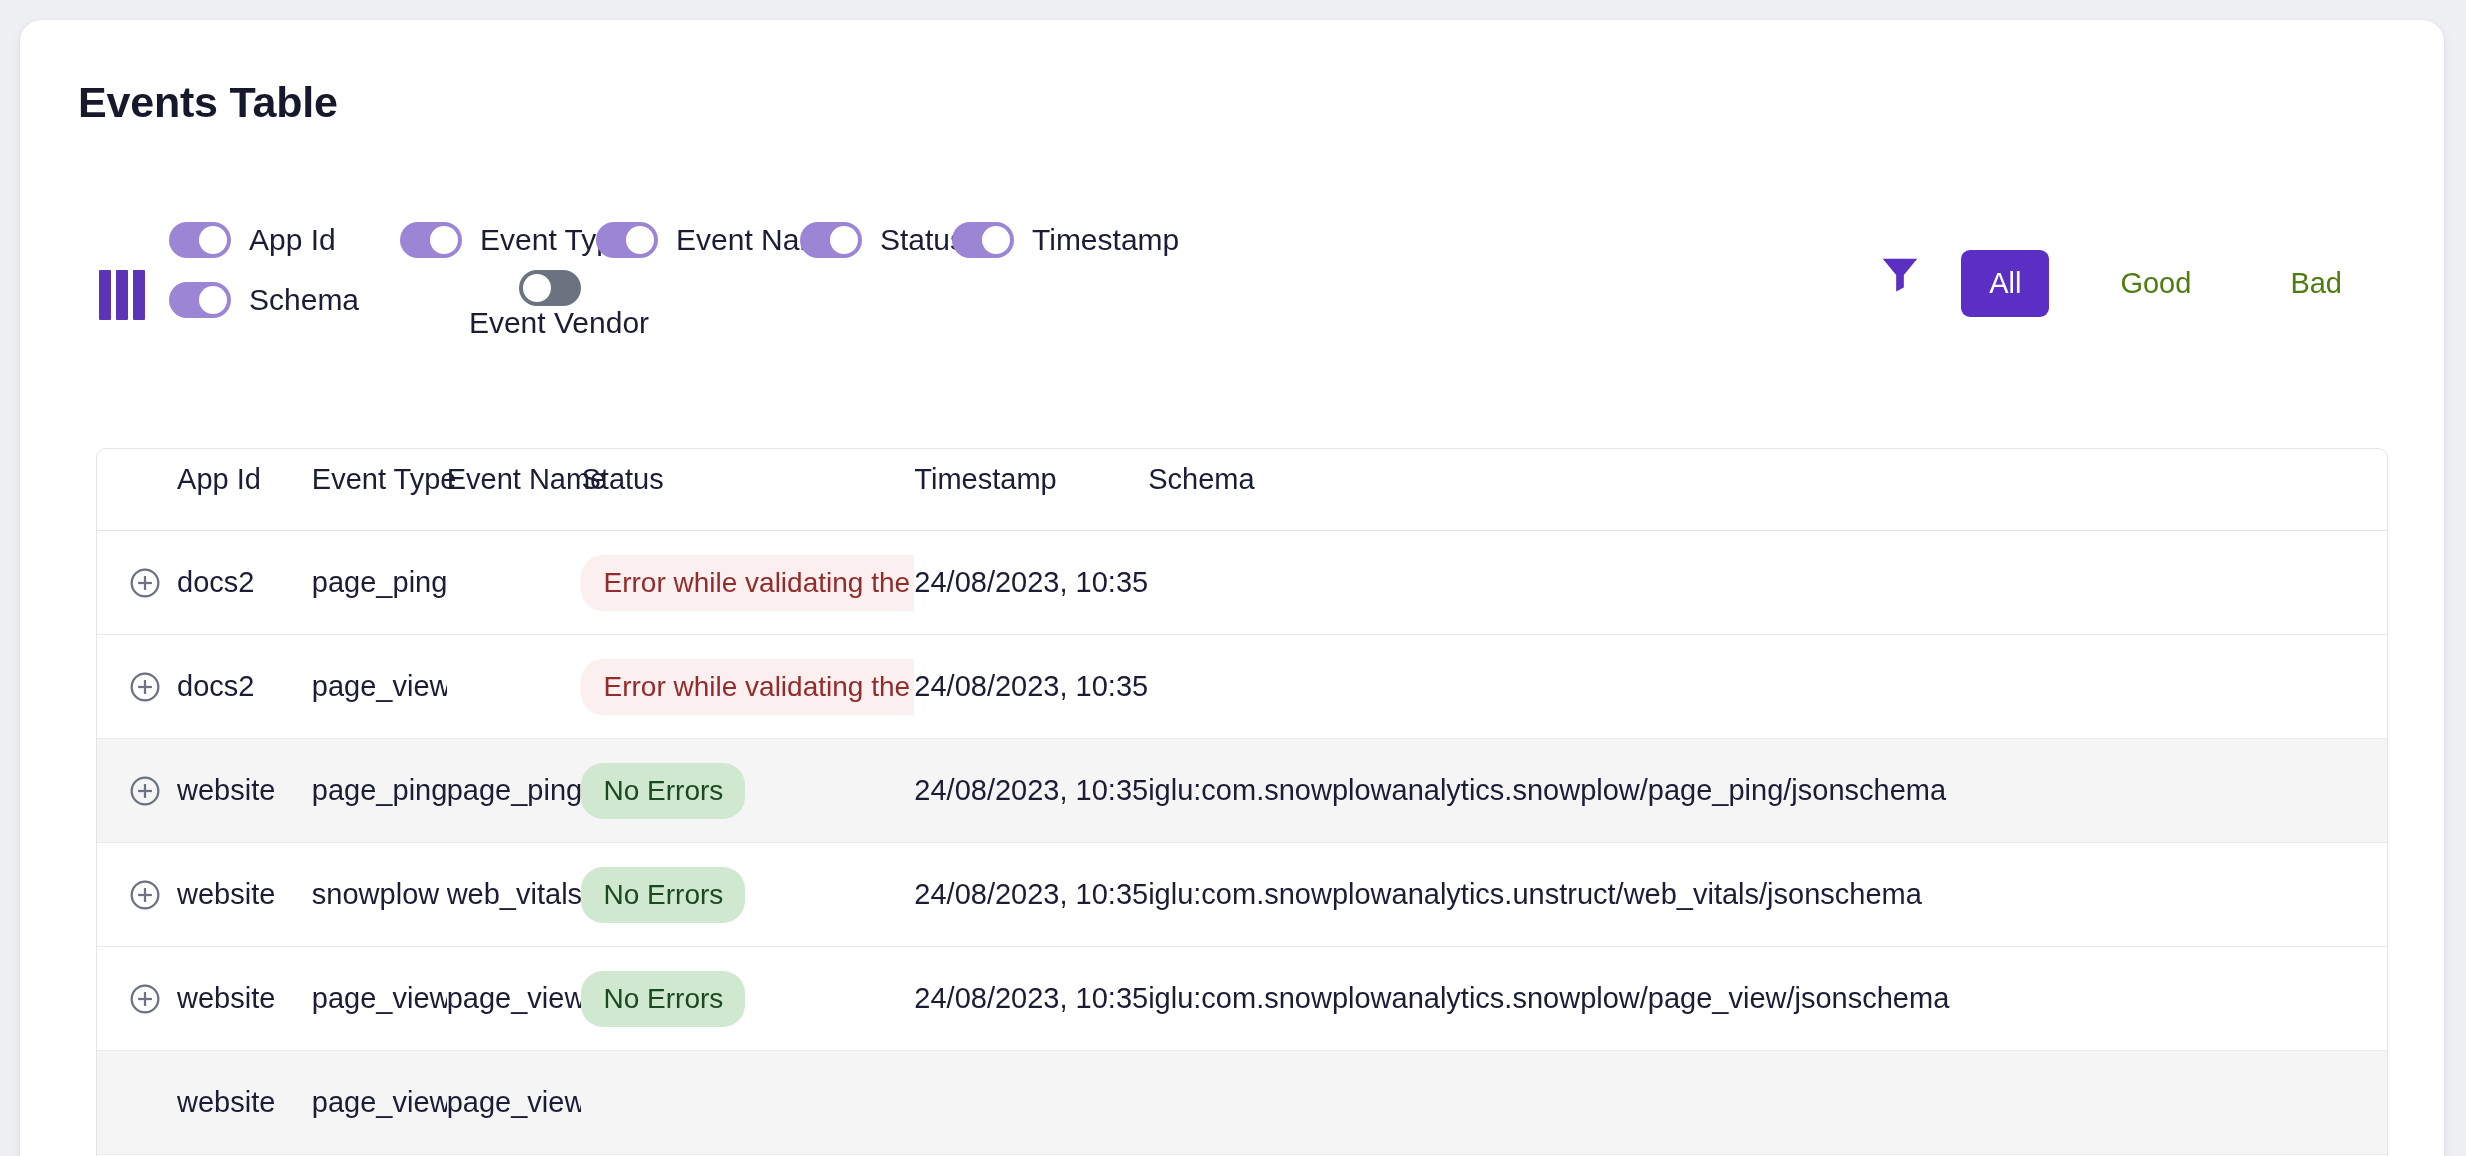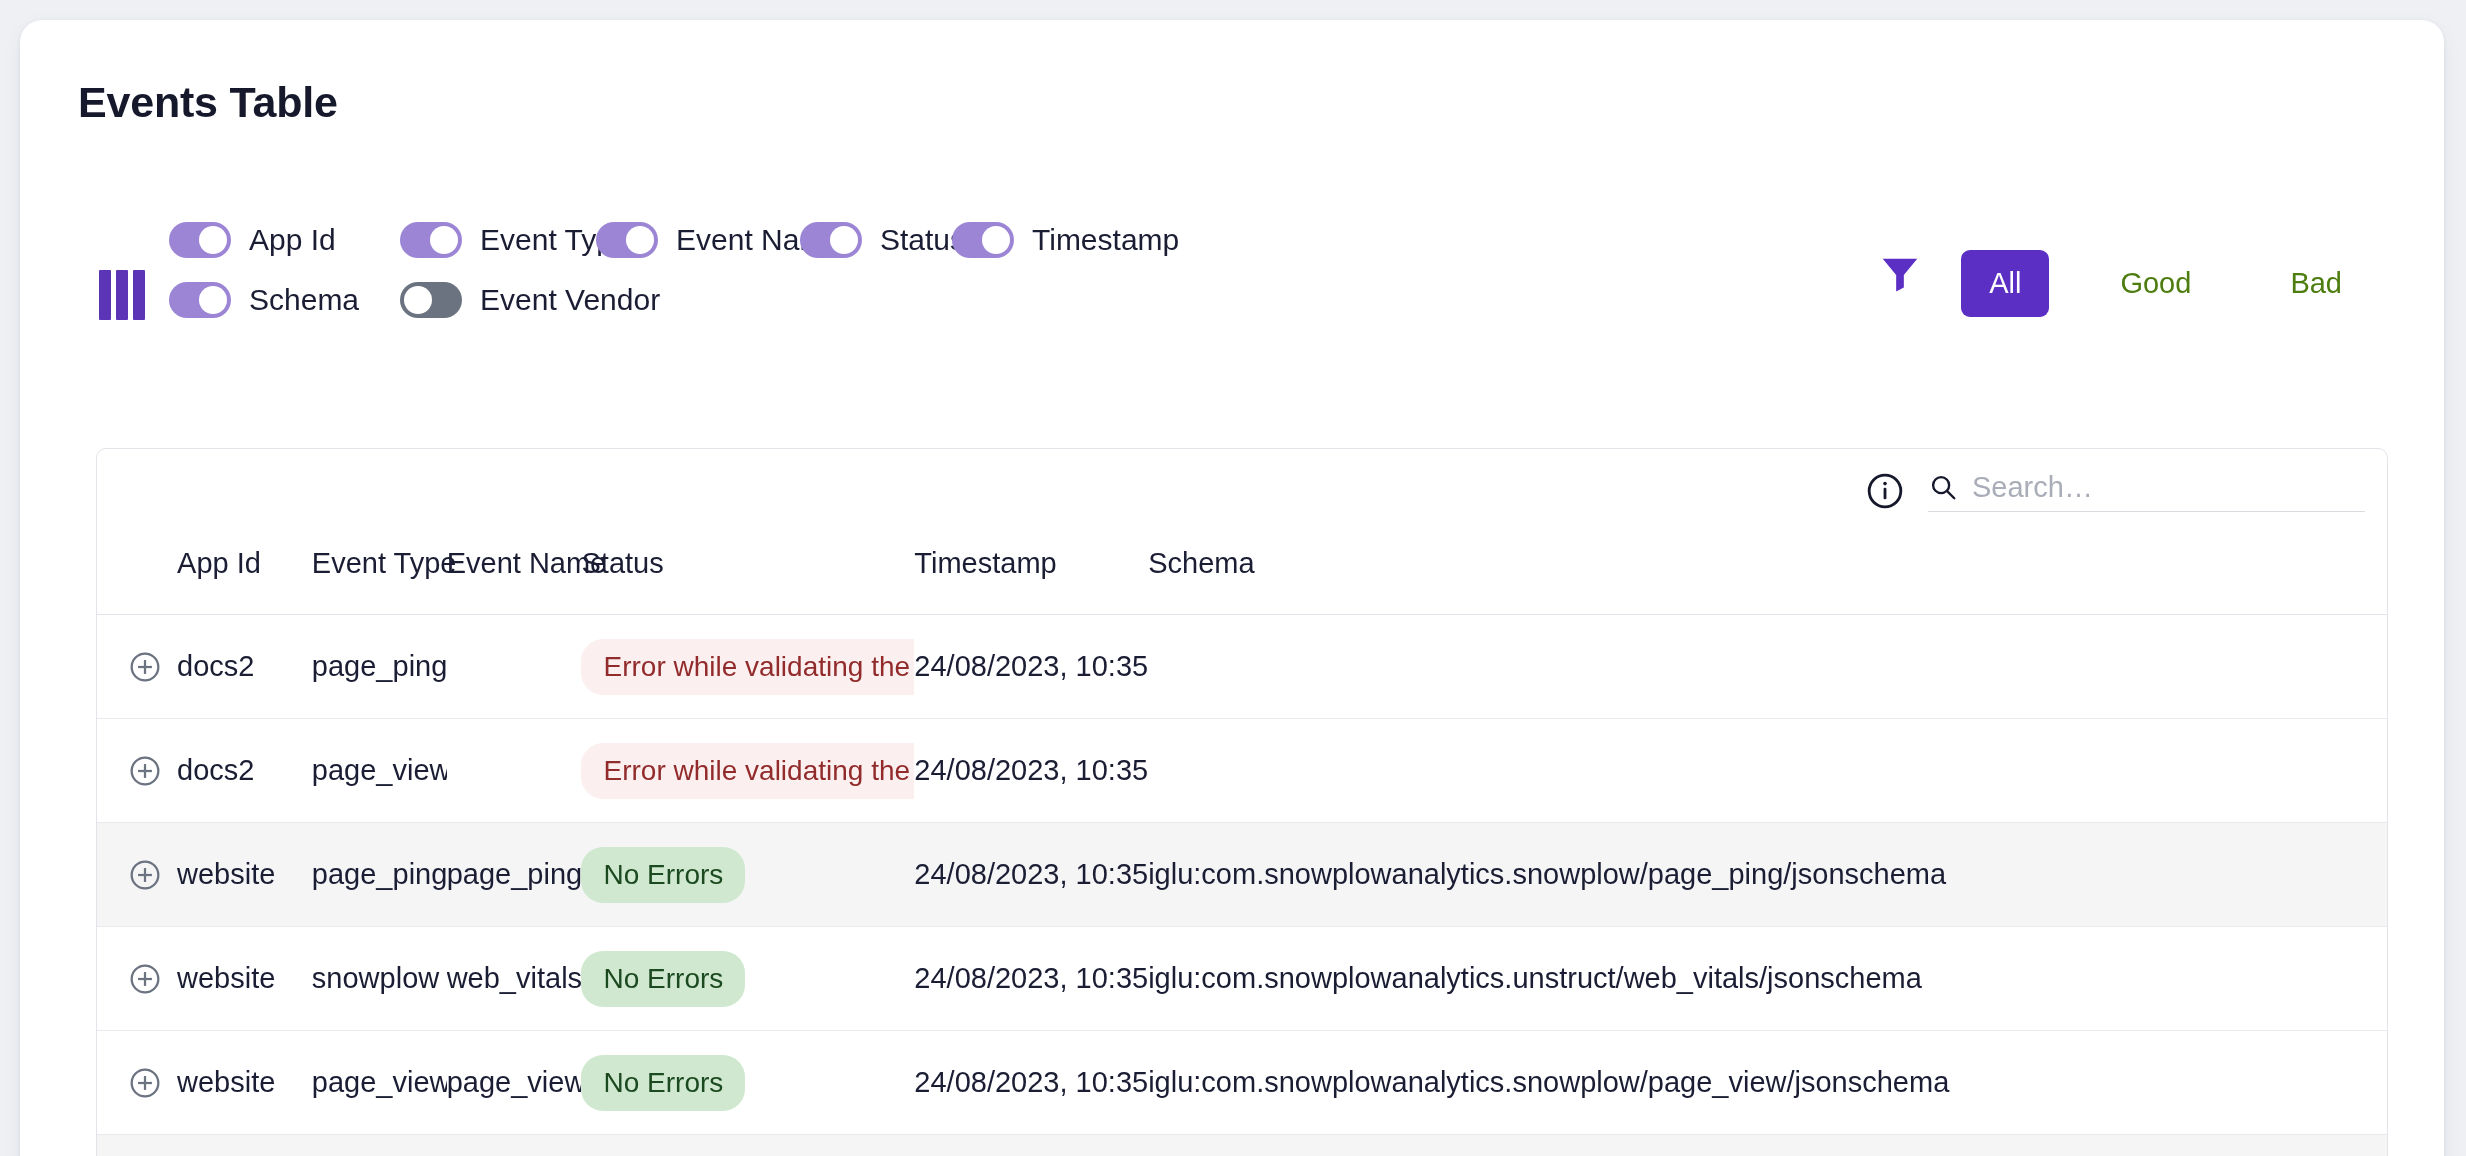--- a/index.html
+++ b/index.html
@@ -105,21 +105,21 @@
     white-space: nowrap;
   }
 
   
   .slot-appid    { width: 231px; }
   .slot-eventtype{ width: 196px; }
   .slot-eventname{ width: 204px; }
   .slot-status   { width: 152px; }
   .slot-timestamp{ width: 200px; }
   .slot-schema   { width: 231px; }
-  .slot-vendor   { width: 300px; }
+  .slot-vendor   { width: 300px; flex-direction: column; }
 
   
   .filter-group {
     position: absolute;
     right: 17px;
     top: 40px;
     display: flex;
   }
   .funnel-icon { width: 46px; height: 46px; margin-right: 38px; }
   .filter-btn {
@@ -302,38 +302,20 @@
         <span class="filter-spacer"></span>
         <button class="filter-btn">Good</button>
         <span class="filter-spacer"></span>
         <button class="filter-btn">Bad</button>
       </div>
 
     </div>
 
     <div class="table-wrap">
 
-      <div class="table-topbar">
-        <span class="info-icon">
-          <svg viewBox="0 0 24 24" width="38" height="38" aria-hidden="true">
-            <circle cx="12" cy="12" r="10" fill="none" stroke="#16192c" stroke-width="1.8"></circle>
-            <circle cx="12" cy="7.3" r="1.15" fill="#16192c"></circle>
-            <rect x="11.1" y="10" width="1.8" height="7.2" rx="0.8" fill="#16192c"></rect>
-          </svg>
-        </span>
-        <div class="search-box">
-          <span class="search-icon">
-            <svg viewBox="0 0 24 24" width="30" height="30" aria-hidden="true">
-              <circle cx="10.5" cy="10.5" r="6.4" fill="none" stroke="#16192c" stroke-width="1.9"></circle>
-              <line x1="15.3" y1="15.3" x2="21" y2="21" stroke="#16192c" stroke-width="1.9" stroke-linecap="round"></line>
-            </svg>
-          </span>
-          <input class="search-input" type="text" placeholder="Search…" style="">
-        </div>
-      </div>
 
       <table class="events">
         <colgroup>
           <col class="col-expand">
             <col class="col-appid">
             <col class="col-etype">
           <col class="col-ename">
             <col class="col-status">
             <col class="col-ts">
             <col class="col-schema">

